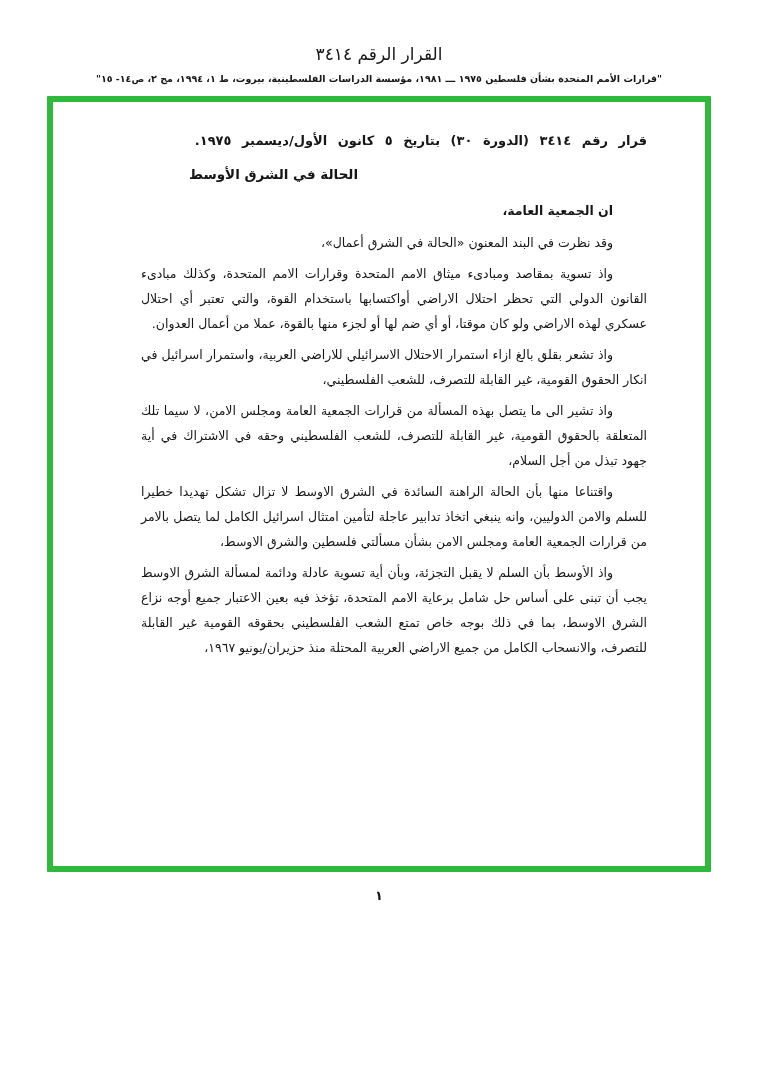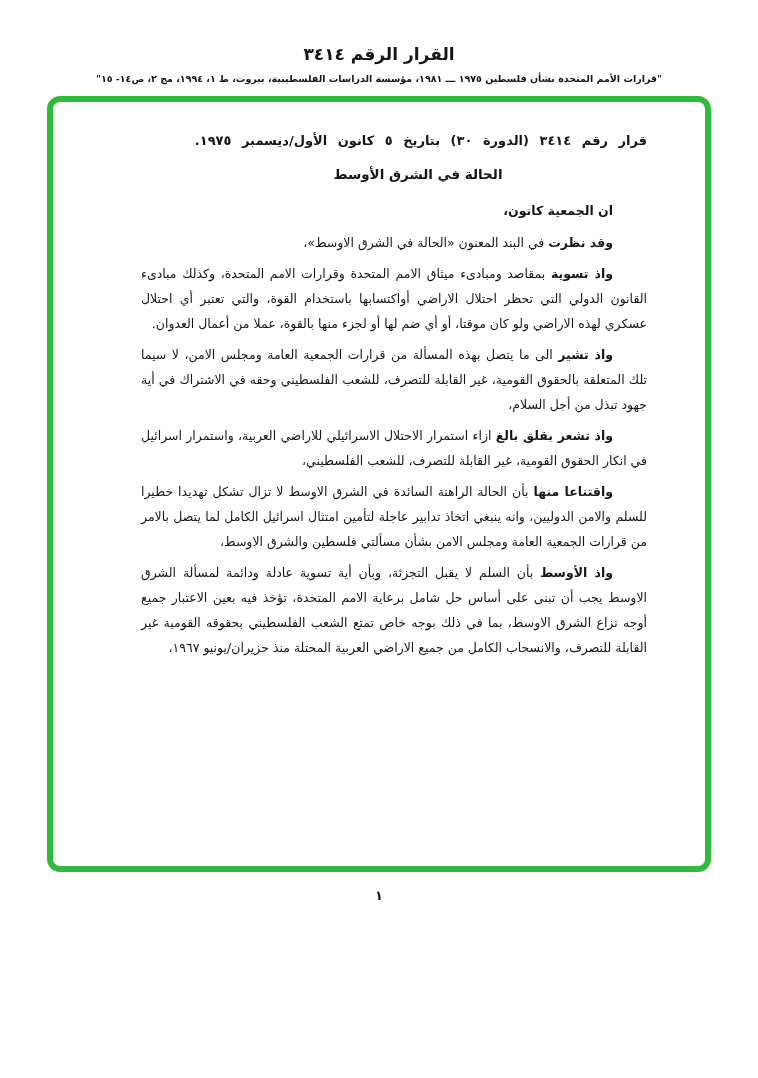--- a/index.html
+++ b/index.html
@@ -6,63 +6,63 @@
   html, body { background: #ffffff; }
   body {
     width: 758px;
     height: 1078px;
     font-family: "DejaVu Sans", sans-serif;
     color: #161616;
     position: relative;
     overflow: hidden;
   }
   .page-head { padding-top: 44px; text-align: center; direction: rtl; }
-  .doc-title { font-size: 17px; font-weight: bold; letter-spacing: 0.5px; }
+  .doc-title { font-size: 17px; font-weight: normal; letter-spacing: 0.5px; }
   .source-line { margin-top: 9px; font-size: 9.5px; font-weight: bold; }
   .green-box {
     width: 664px;
     height: 776px;
     margin: 12px auto 0;
     border: 6px solid var(--box-border, #2fba3b);
-    border-radius: 13px;
+    border-radius: 1px;
     padding: 24px 58px 0 88px;
     direction: rtl;
     overflow: hidden;
     background: #ffffff;
   }
   .intro {
     font-weight: bold;
     font-size: 13px;
     word-spacing: 6px;
     line-height: 30px;
     text-align: justify;
     margin-bottom: 10px;
   }
   .section-heading {
     font-size: 13.5px;
     font-weight: bold;
-    text-align: center;
+    text-align: left;
     padding-left: 48px;
     margin: 6px 0 16px;
   }
   .opening {
     font-weight: bold;
     font-size: 12.5px;
     line-height: 25px;
     text-indent: 34px;
     margin-bottom: 7px;
   }
   .para {
     font-size: 12.5px;
     line-height: 25px;
     text-align: justify;
     text-indent: 34px;
     margin-bottom: 6px;
   }
-  .para b { font-weight: bold; }
+  .para b { font-weight: normal; }
   .page-number {
     text-align: center;
     font-weight: bold;
     font-size: 13px;
     margin-top: 16px;
     direction: rtl;
   }
 </style>
 </head>
 <body>
@@ -73,36 +73,36 @@
     <h1 class="doc-title">القرار الرقم ٣٤١٤</h1>
     <div class="source-line">"قرارات الأمم المتحدة بشأن فلسطين ١٩٧٥ ـــ ١٩٨١، مؤسسة الدراسات الفلسطينية، بيروت، ط ١، ١٩٩٤، مج ٢، ص١٤- ١٥"</div>
   </header>
 
   <section class="green-box">
 
     <p class="intro">قرار رقم ٣٤١٤ (الدورة ٣٠) بتاريخ ٥ كانون الأول/ديسمبر ١٩٧٥.</p>
 
     <h2 class="section-heading">الحالة في الشرق الأوسط</h2>
 
-    <p class="opening">ان الجمعية كانون،</p>
+    <p class="opening">ان الجمعية العامة،</p>
 
     <p class="para">
-      <b>وقد نظرت</b><span> في البند المعنون «الحالة في الشرق الاوسط»،</span>
+      <b>وقد نظرت</b><span> في البند المعنون «الحالة في الشرق أعمال»،</span>
     </p>
 
     <p class="para">
       <b>واذ تسوية</b><span> بمقاصد ومبادىء ميثاق الامم المتحدة وقرارات الامم المتحدة، وكذلك مبادىء القانون الدولي التي تحظر احتلال الاراضي أواكتسابها باستخدام القوة، والتي تعتبر أي احتلال عسكري لهذه الاراضي ولو كان موقتا، أو أي ضم لها أو لجزء منها بالقوة، عملا من أعمال العدوان.</span>
     </p>
 
     <p class="para">
-      <b>واذ تشير</b><span> الى ما يتصل بهذه المسألة من قرارات الجمعية العامة ومجلس الامن، لا سيما تلك المتعلقة بالحقوق القومية، غير القابلة للتصرف، للشعب الفلسطيني وحقه في الاشتراك في أية جهود تبذل من أجل السلام،</span>
+      <b>واذ تشعر بقلق بالغ</b><span> ازاء استمرار الاحتلال الاسرائيلي للاراضي العربية، واستمرار اسرائيل في انكار الحقوق القومية، غير القابلة للتصرف، للشعب الفلسطيني،</span>
     </p>
 
     <p class="para">
-      <b>واذ تشعر بقلق بالغ</b><span> ازاء استمرار الاحتلال الاسرائيلي للاراضي العربية، واستمرار اسرائيل في انكار الحقوق القومية، غير القابلة للتصرف، للشعب الفلسطيني،</span>
+      <b>واذ تشير</b><span> الى ما يتصل بهذه المسألة من قرارات الجمعية العامة ومجلس الامن، لا سيما تلك المتعلقة بالحقوق القومية، غير القابلة للتصرف، للشعب الفلسطيني وحقه في الاشتراك في أية جهود تبذل من أجل السلام،</span>
     </p>
 
 
     <p class="para">
       <b>واقتناعا منها</b><span> بأن الحالة الراهنة السائدة في الشرق الاوسط لا تزال تشكل تهديدا خطيرا للسلم والامن الدوليين، وانه ينبغي اتخاذ تدابير عاجلة لتأمين امتثال اسرائيل الكامل لما يتصل بالامر من قرارات الجمعية العامة ومجلس الامن بشأن مسألتي فلسطين والشرق الاوسط،</span>
     </p>
 
     <p class="para">
       <b>واذ الأوسط</b><span> بأن السلم لا يقبل التجزئة، وبأن أية تسوية عادلة ودائمة لمسألة الشرق الاوسط يجب أن تبنى على أساس حل شامل برعاية الامم المتحدة، تؤخذ فيه بعين الاعتبار جميع أوجه نزاع الشرق الاوسط، بما في ذلك بوجه خاص تمتع الشعب الفلسطيني بحقوقه القومية غير القابلة للتصرف، والانسحاب الكامل من جميع الاراضي العربية المحتلة منذ حزيران/يونيو ١٩٦٧،</span>
     </p>

